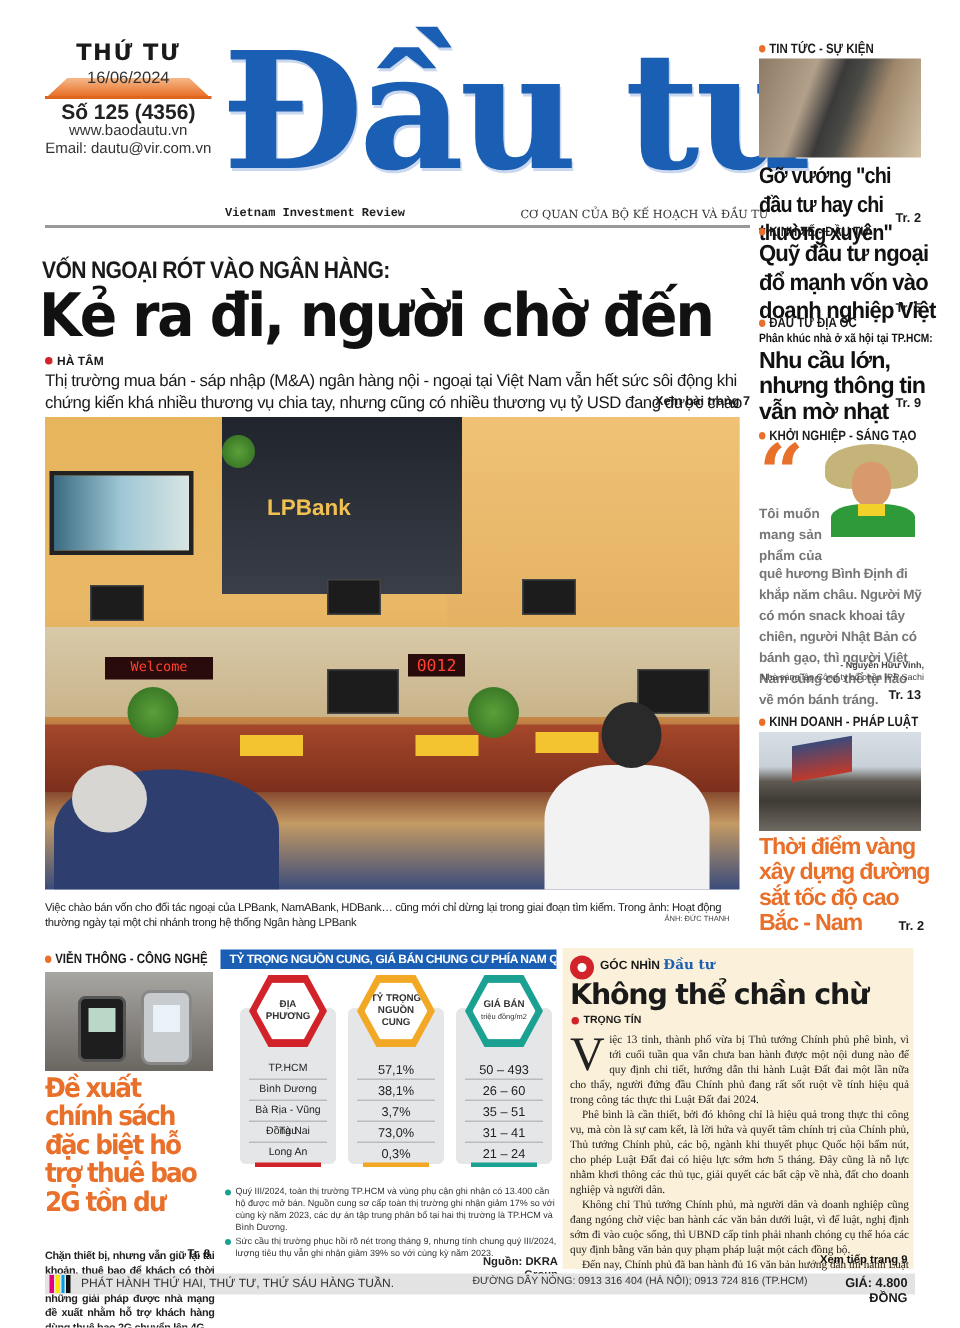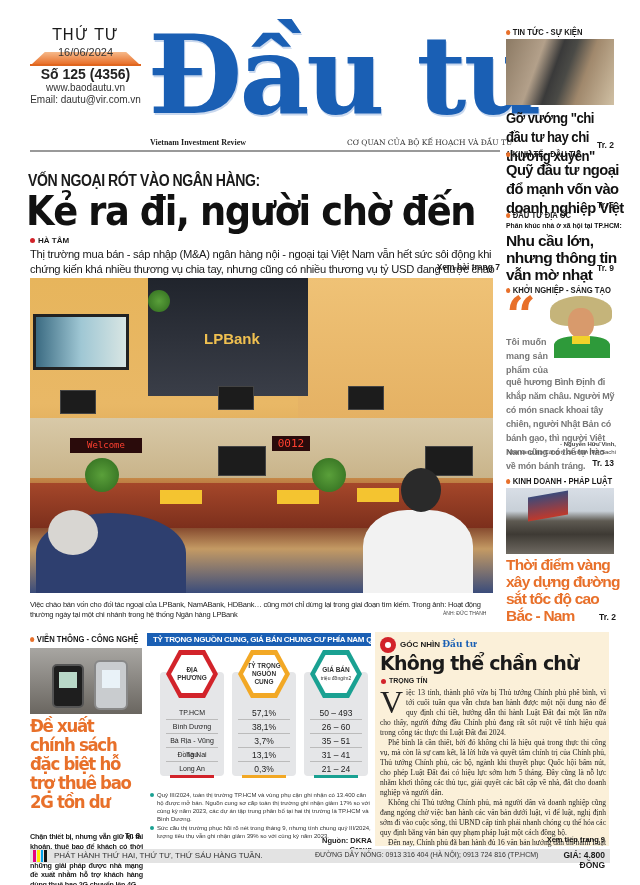--- a/index.html
+++ b/index.html
@@ -3,52 +3,52 @@
 <meta charset="utf-8">
 <style>
   * { box-sizing: border-box; margin: 0; padding: 0; }
   html, body { width: 640px; height: 885px; background: #ffffff; overflow: hidden; }
   body { position: relative; font-family: "Liberation Sans", sans-serif; color: #111; }
 
   .abs { position: absolute; }
 
   
   #masthead-left { left: 28px; top: 26px; width: 115px; text-align: center; }
-  #weekday { font-family: "DejaVu Sans", sans-serif; font-weight: 400; font-size: 15px; letter-spacing: 1px; color: #1a1a1a; }
+  #weekday { font-family: "DejaVu Sans", sans-serif; font-weight: 700; font-size: 15px; letter-spacing: 1px; color: #1a1a1a; }
   #date-band { position: relative; margin-top: 2px; height: 20px; }
   #date-band .trap { position: absolute; left: 4px; right: 4px; top: 6px; height: 12px;
      background: linear-gradient(#f6b98a, #e8702a); clip-path: polygon(12% 0, 88% 0, 100% 100%, 0 100%); }
   #date-band .line { position: absolute; left: 2px; right: 2px; top: 18px; height: 2px; background: #e0661f; }
   #date-text { position: relative; font-size: 11px; color: #333; top: 0px; }
   #issue-no { font-weight: bold; font-size: 14px; color: #222; }
   .small-info { font-size: 10px; color: #333; line-height: 12px; }
 
   #logo { left: 148px; top: 20px; font-family: "DejaVu Serif", serif; font-weight: bold; font-size: 108px;
           color: #1a5fb4; letter-spacing: -3px; line-height: 110px; text-shadow: 1px 2px 0 #c9d8ee; }
-  #logo-sub-left { left: 150px; top: 138px; font-family: Liberation Serif, serif; font-weight: bold; font-size: 8px; color: #222; }
+  #logo-sub-left { left: 150px; top: 138px; font-family: Liberation Mono, monospace; font-weight: bold; font-size: 8px; color: #222; }
   #logo-sub-right { left: 347px; top: 138px; font-family: "DejaVu Serif", serif; font-size: 7.5px; color: #333; text-align: right; }
   #masthead-rule { left: 30px; top: 150px; width: 470px; height: 2px; background: #999; }
 
   
   #kicker { left: 28px; top: 172px; font-family: "Liberation Sans", sans-serif; font-weight: bold; font-size: 16px;
             letter-spacing: -0.5px; color: #1a1a1a; transform: scaleX(0.88); transform-origin: left; }
   #headline { left: 26px; top: 188px; font-family: "DejaVu Sans", sans-serif; font-weight: bold; font-size: 40px;
               letter-spacing: -1.5px; color: #111; transform: scaleX(0.92); transform-origin: left; white-space: nowrap; }
   #byline { left: 30px; top: 236px; font-size: 8px; font-weight: bold; color: #1a1a1a; }
   .dot { display: inline-block; width: 5px; height: 5px; border-radius: 50%; background: #e8702a; margin-right: 3px; vertical-align: middle; }
   .dot.red { background: #d2232a; }
   #lede { left: 30px; top: 247px; width: 470px; font-size: 11.2px; line-height: 15px; color: #1a1a1a; letter-spacing: -0.3px; }
   #lede-more { right: 140px; top: 262px; font-size: 8.5px; font-weight: bold; color: #1a1a1a; }
 
   
   #main-photo { left: 30px; top: 278px; width: 463px; height: 315px; overflow: hidden;
      background: linear-gradient(180deg, #e7b55c 0%, #e9b866 40%, #d7a252 60%, #9b4b2e 72%, #7a3b24 78%, #c49a64 86%, #3a4c7b 100%); }
   #main-photo .wall-r { position: absolute; right: 0; top: 0; width: 195px; height: 150px; background: linear-gradient(#efc276, #e4b062); }
   #main-photo .window { position: absolute; left: 118px; top: 0; width: 160px; height: 118px; background: linear-gradient(#20242c, #3a3e48); }
-  #main-photo .brand { position: absolute; left: 174px; top: 52px; font-size: 15px; color: #f0c050; font-weight: bold; }
+  #main-photo .brand { position: absolute; left: 148px; top: 52px; font-size: 15px; color: #f0c050; font-weight: bold; }
   #main-photo .tv { position: absolute; left: 3px; top: 36px; width: 96px; height: 56px; background: linear-gradient(90deg,#3b6b82,#9fc7d4,#d8e5e3); border: 3px solid #222; }
   #main-photo .counter { position: absolute; left: 0; top: 140px; width: 100%; height: 60px; background: linear-gradient(#d8c9a8,#c9b48a); }
   #main-photo .desk { position: absolute; left: 0; top: 205px; width: 100%; height: 45px; background: linear-gradient(#a5472a,#7c2f1c); }
   #main-photo .person1 { position: absolute; left: 6px; top: 235px; width: 150px; height: 80px; border-radius: 50% 50% 0 0; background: #2e3f6f; }
   #main-photo .head1 { position: absolute; left: 18px; top: 232px; width: 50px; height: 45px; border-radius: 50%; background: #d8d6d2; }
   #main-photo .person2 { position: absolute; right: 20px; top: 232px; width: 110px; height: 90px; border-radius: 40% 40% 0 0; background: #f2f2f2; }
   #main-photo .head2 { position: absolute; right: 52px; top: 190px; width: 40px; height: 44px; border-radius: 50%; background: #2a2a2a; }
   #main-photo .screen { position: absolute; width: 36px; height: 24px; background: #1c1c1c; border: 1px solid #444; }
   #main-photo .plant { position: absolute; width: 34px; height: 34px; border-radius: 50%; background: radial-gradient(#5aa03a, #2f6a1e); }
   #main-photo .sign { position: absolute; height: 14px; width: 42px; background: #f4c430; }
@@ -268,21 +268,21 @@
 </div>
 
 <div id="col-b" class="hexcol">
   <div class="card"></div>
   <div class="hex"></div>
   <div class="hex-inner">TỶ TRỌNG NGUỒN CUNG</div>
   <div class="rows">
     <div class="row">57,1%</div>
     <div class="row">38,1%</div>
     <div class="row">3,7%</div>
-    <div class="row">13,1%</div>
+    <div class="row">73,0%</div>
     <div class="row" style="border-bottom:none">0,3%</div>
   </div>
   <div class="bar"></div>
 </div>
 
 <div id="col-c" class="hexcol">
   <div class="card"></div>
   <div class="hex"></div>
   <div class="hex-inner">
     <div><span>GIÁ BÁN</span><small>triệu đồng/m2</small></div>

